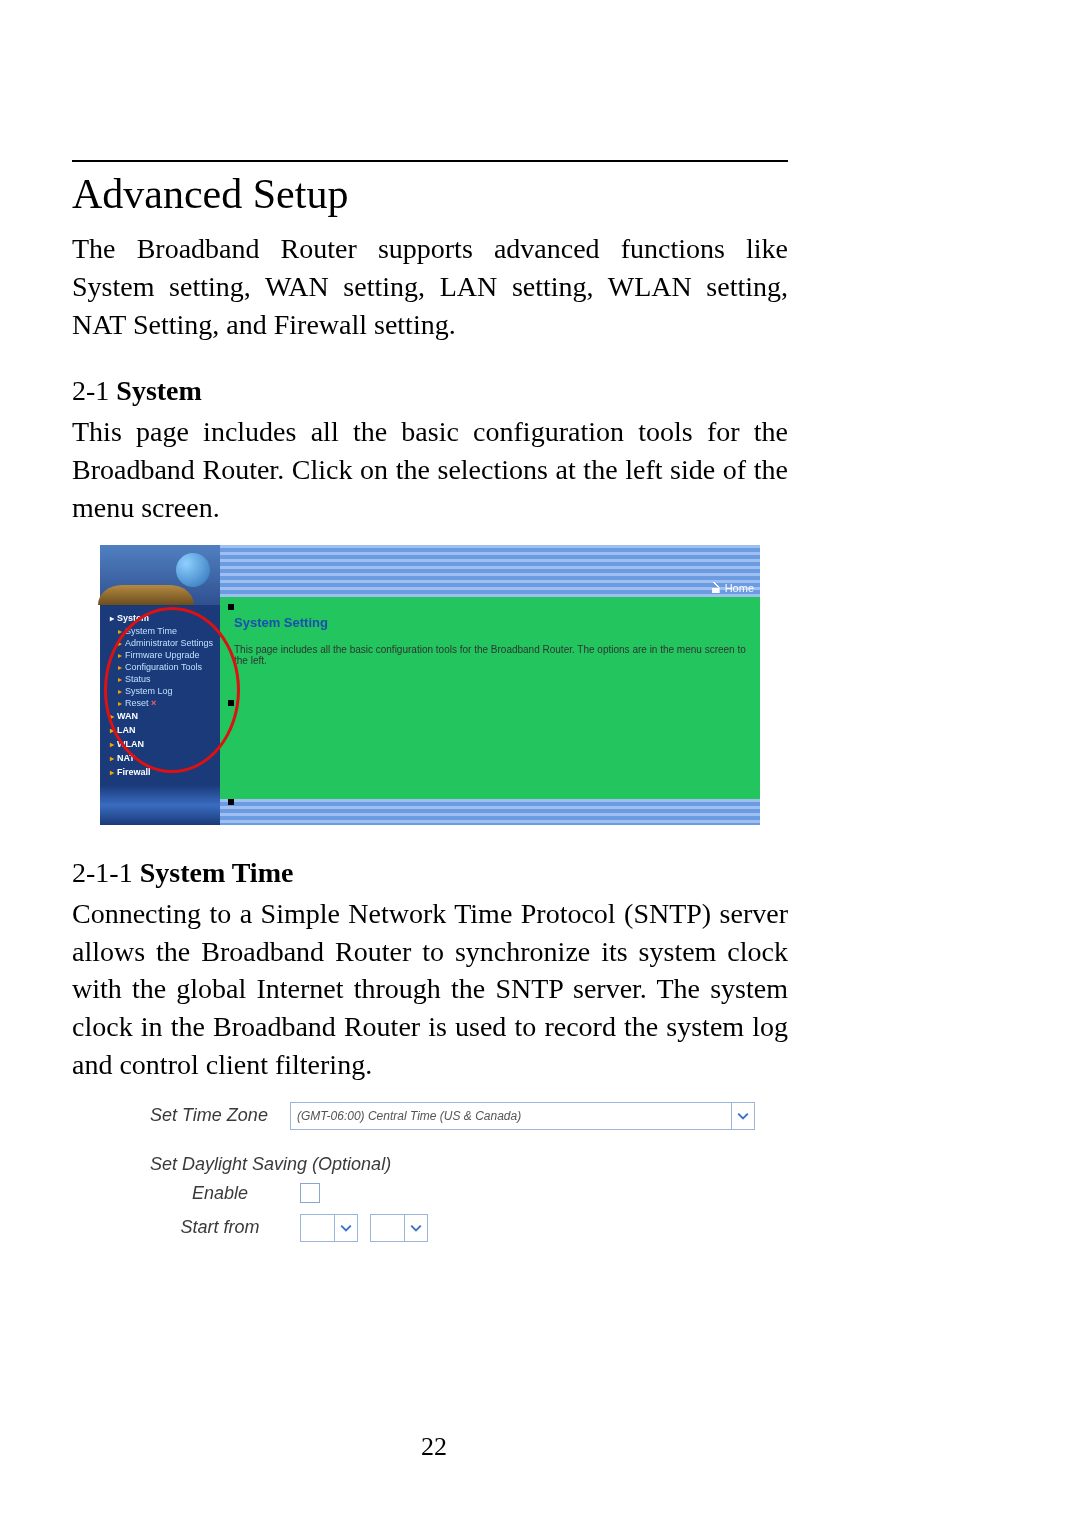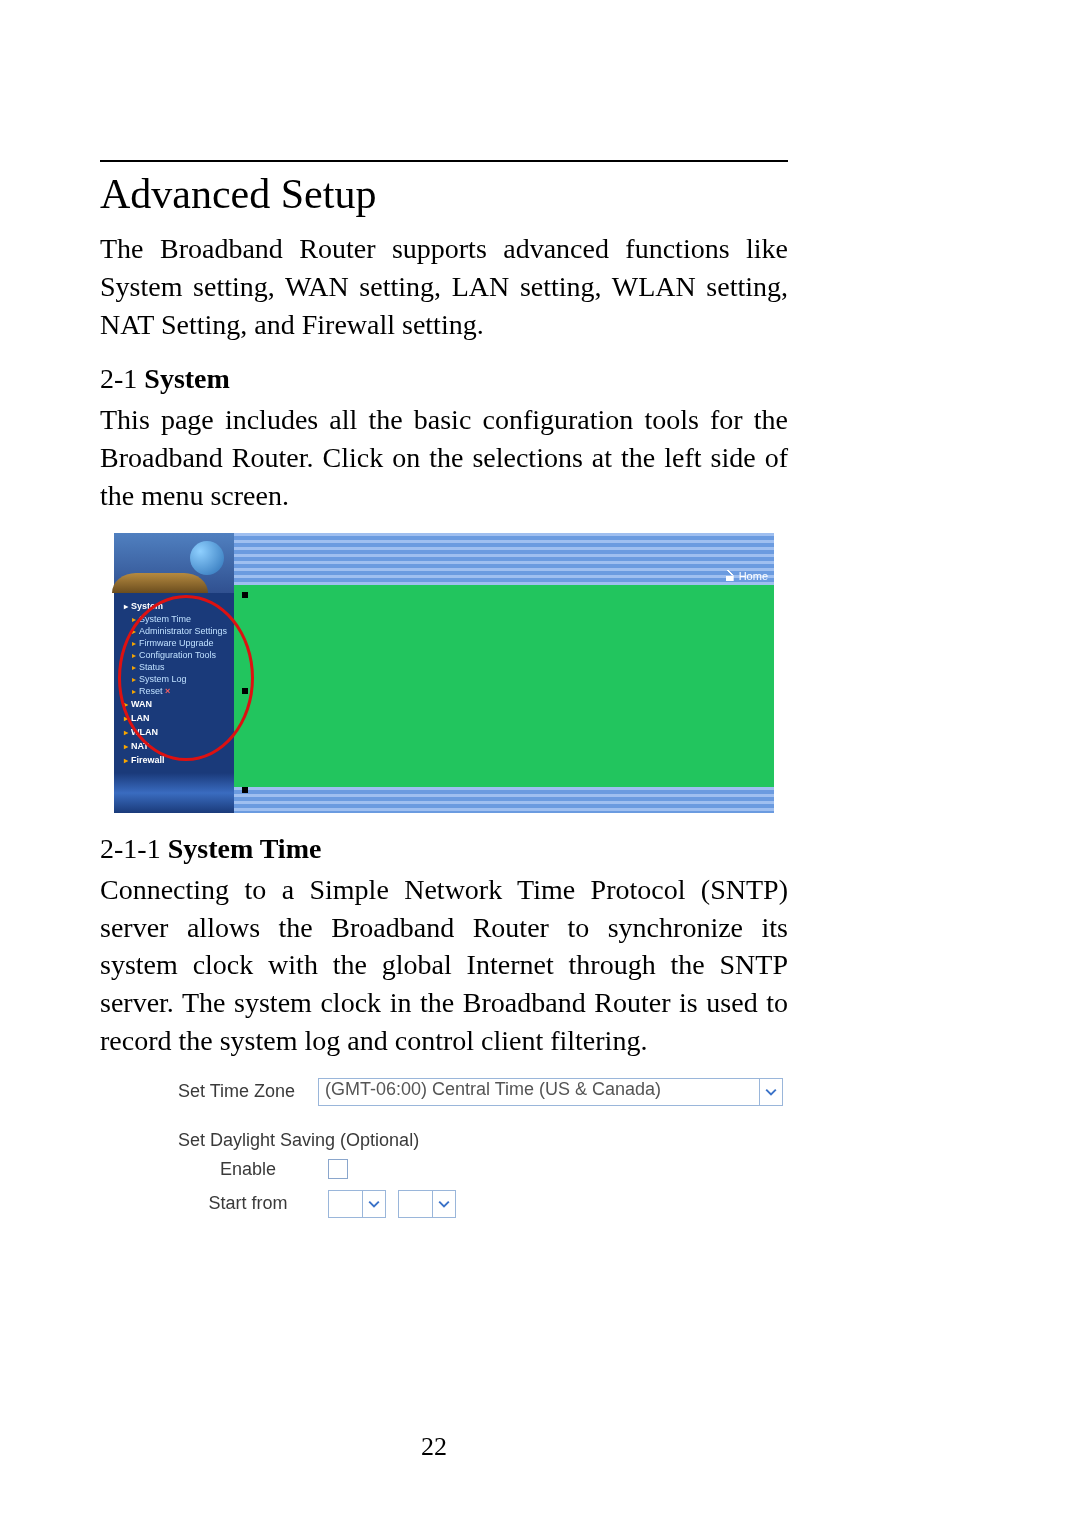--- a/index.html
+++ b/index.html
@@ -8,41 +8,41 @@
     background: #fff;
     width: 1080px;
     font-family: "Times New Roman", Times, serif;
     color: #000;
   }
   .page {
     width: 868px;
     min-height: 1530px;
     position: relative;
     box-sizing: border-box;
-    padding: 160px 80px 0 100px;
+    padding: 160px 80px 0 72px;
   }
   .rule {
     border: 0;
     border-top: 2px solid #000;
     margin: 0 0 8px 0;
   }
   h1.title {
     font-size: 42px;
     font-weight: normal;
     margin: 8px 0 12px 0;
   }
   .para {
     font-size: 28px;
     line-height: 1.35;
     text-align: justify;
     margin: 6px 0 18px 0;
   }
   .sec-line {
     font-size: 28px;
-    margin: 20px 0 6px 0;
+    margin: 32px 0 6px 0;
   }
   .sec-line .num { font-weight: normal; }
   .sec-line .bold { font-weight: bold; }
 
   
   .router-ui {
     width: 660px;
     height: 280px;
     margin: 6px auto 10px auto;
     position: relative;
@@ -150,38 +150,40 @@
     pointer-events: none;
   }
 
   
   .time-form {
     width: 605px;
     margin: 8px 0 0 78px;
     font-family: Arial, Helvetica, sans-serif;
     font-size: 18px;
     color: #3a3a3a;
+    font-style: italic;
   }
   .tf-row {
     display: flex;
     align-items: center;
     margin-bottom: 10px;
   }
   .tf-label {
     width: 140px;
     text-align: left;
   }
   .tf-label.right { text-align: center; padding-right: 10px; }
   .tf-select {
     flex: 1;
     display: flex;
+    align-items: center;
     height: 26px;
     border: 1px solid #9ab6da;
     background: #fff;
-    font-size: 18px;
+    font-size: 12px;
     color: #555;
     padding: 0 0 0 6px;
     position: relative;
   }
   .tf-select .arrow, .tf-small-select .arrow {
     width: 22px; height: 100%;
     border-left: 1px solid #9ab6da;
     display:flex;align-items:center;justify-content:center;
     color: #3a72c8;
   }
@@ -246,20 +248,24 @@
       </div>
       <div class="ru-bottom-grad"></div>
     </div>
     <div class="ru-right">
       <div class="ru-stripes">
         <div class="ru-home">
           <span class="house-icon"></span>
           <span>Home</span>
         </div>
       </div>
+      <div class="ru-content">
+        <div class="hd">System Setting</div>
+        <div>This page includes all the basic configuration tools for the Broadband Router. The options are in the menu screen to the left.</div>
+      </div>
       <div class="ru-stripes2"></div>
     </div>
     <span class="ru-dot-top"></span>
     <span class="ru-dot-mid"></span>
     <span class="ru-dot-bot"></span>
     <div class="red-circle"></div>
   </div>
 
   <div class="sec-line">
     <span class="num">2-1-1 </span><span class="bold">System Time</span>

